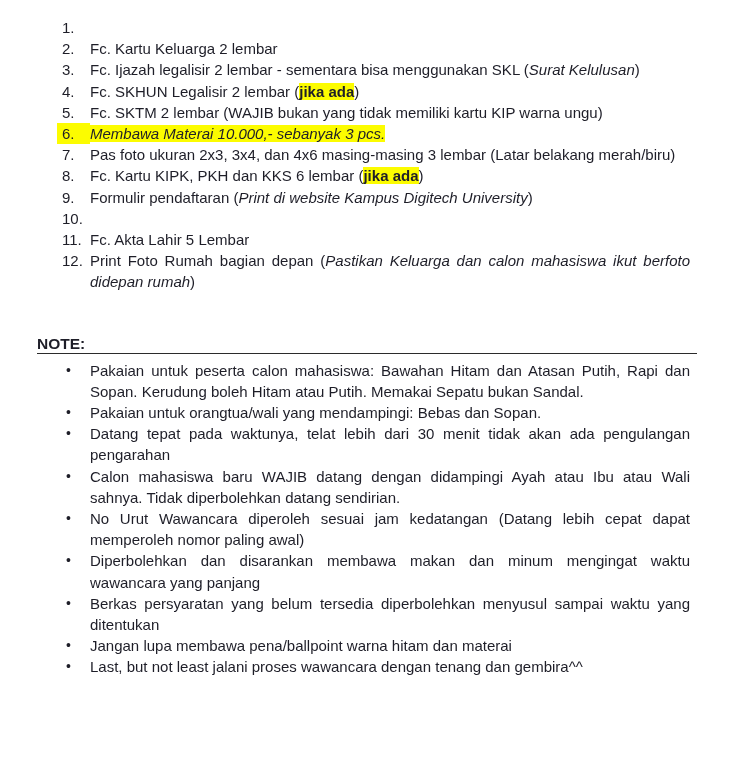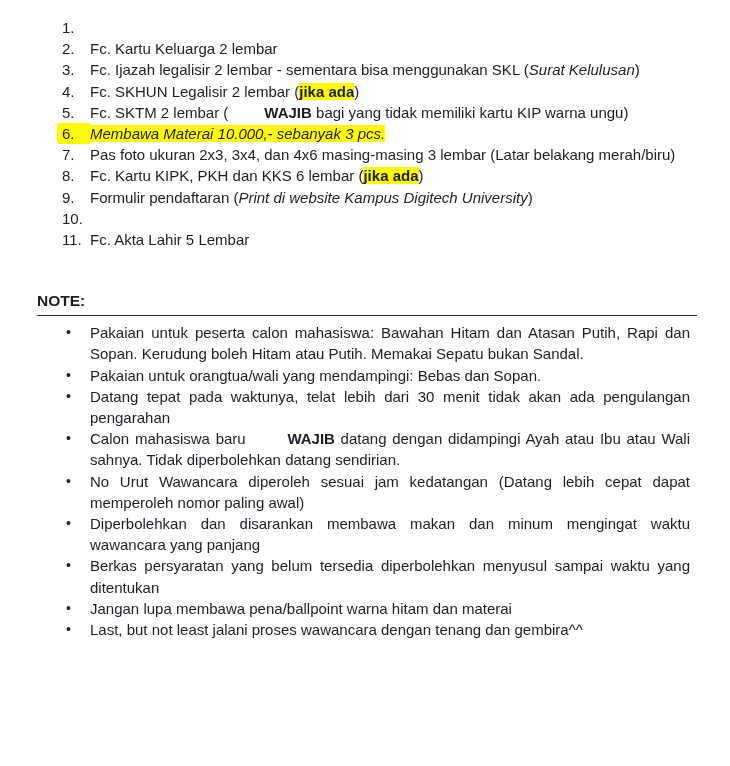--- a/index.html
+++ b/index.html
@@ -50,34 +50,33 @@
   }
   .txt {
     width: 600px;
     text-align: justify;
   }
   .note-heading {
     margin: 42px 0 0 37px;
     width: 660px;
     font-weight: bold;
     font-size: 15.5px;
-    padding-bottom: 5px;
     border-bottom: 1.5px solid var(--border, #2b2b2b);
   }
   .note-list {
     margin: 6px 0 0 66px;
   }
   .bullet {
     width: 24px;
     flex: none;
     font-size: 14px;
   }
   .seg-r { }
   .seg-i { font-style: italic; }
-  .seg-b { font-weight: bold; margin-left: 36px; }
+  .seg-b { font-weight: normal; }
   .seg-hi-bi { font-weight: bold; background: var(--hl, #fcfc00); }
   .seg-hl { background: var(--hl, #fcfc00); font-style: italic; }
 </style>
 </head>
 <body>
 
 <div class="page">
 
 
   <div class="checklist">
@@ -91,21 +90,21 @@
       <div class="row">
         <div class="num">3.</div>
         <div class="txt"><span class="seg-r">Fc. Ijazah legalisir 2 lembar - sementara bisa menggunakan SKL (</span><span class="seg-i">Surat Kelulusan</span><span class="seg-r">)</span></div>
       </div>
       <div class="row">
         <div class="num">4.</div>
         <div class="txt"><span class="seg-r">Fc. SKHUN Legalisir 2 lembar (</span><span class="seg-hi-bi">jika ada</span><span class="seg-r">)</span></div>
       </div>
       <div class="row">
         <div class="num">5.</div>
-        <div class="txt"><span class="seg-r">Fc. SKTM 2 lembar (</span><span class="seg-b">WAJIB</span><span class="seg-r"> bagi yang tidak memiliki kartu KIP warna ungu)</span></div>
+        <div class="txt"><span class="seg-r">Fc. SKTM 2 lembar (</span><span class="seg-b">WAJIB</span><span class="seg-r"> bukan yang tidak memiliki kartu KIP warna ungu)</span></div>
       </div>
       <div class="row">
         <div class="num hl">6.</div>
         <div class="txt"><span class="seg-hl">Membawa Materai 10.000,- sebanyak 3 pcs.</span></div>
       </div>
       <div class="row">
         <div class="num">7.</div>
         <div class="txt"><span class="seg-r">Pas foto ukuran 2x3, 3x4, dan 4x6 masing-masing 3 lembar (Latar belakang merah/biru)</span></div>
       </div>
       <div class="row">
@@ -115,20 +114,24 @@
       <div class="row">
         <div class="num">9.</div>
         <div class="txt"><span class="seg-r">Formulir pendaftaran (</span><span class="seg-i">Print di website Kampus Digitech University</span><span class="seg-r">)</span></div>
       </div>
       <div class="row">
         <div class="num">10.</div>
       </div>
       <div class="row">
         <div class="num">11.</div>
         <div class="txt"><span class="seg-r">Fc. Akta Lahir 5 Lembar</span></div>
+      </div>
+      <div class="row">
+        <div class="num">12.</div>
+        <div class="txt"><span class="seg-r">Print Foto Rumah bagian depan (</span><span class="seg-i">Pastikan Keluarga dan calon mahasiswa ikut berfoto didepan rumah</span><span class="seg-r">)</span></div>
       </div>
     </div>
 
   <div class="note-heading">
     <span>NOTE:</span>
   </div>
 
   <div class="note-list">
       <div class="row">
         <div class="bullet">•</div>

